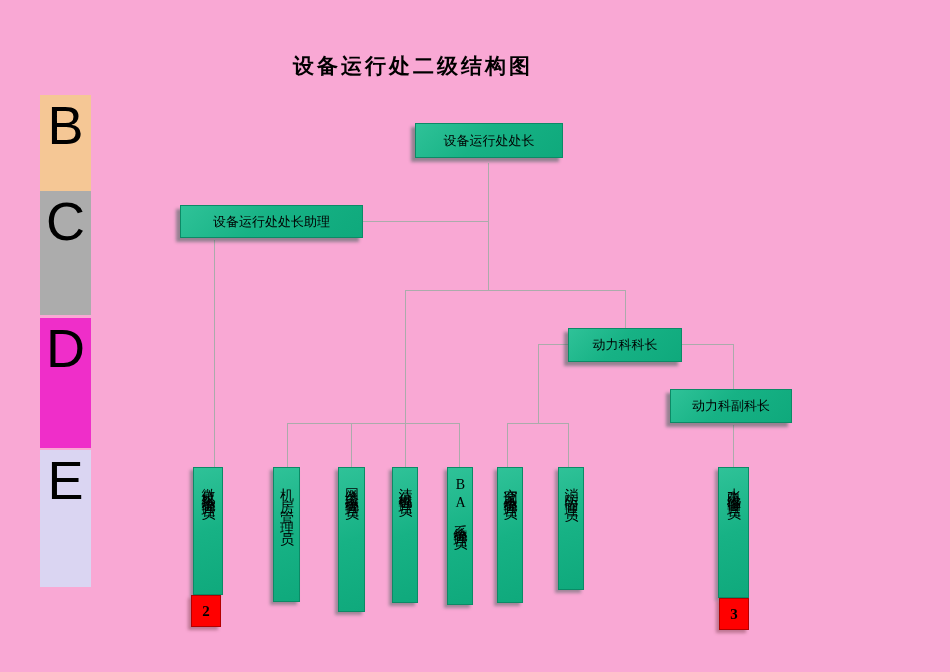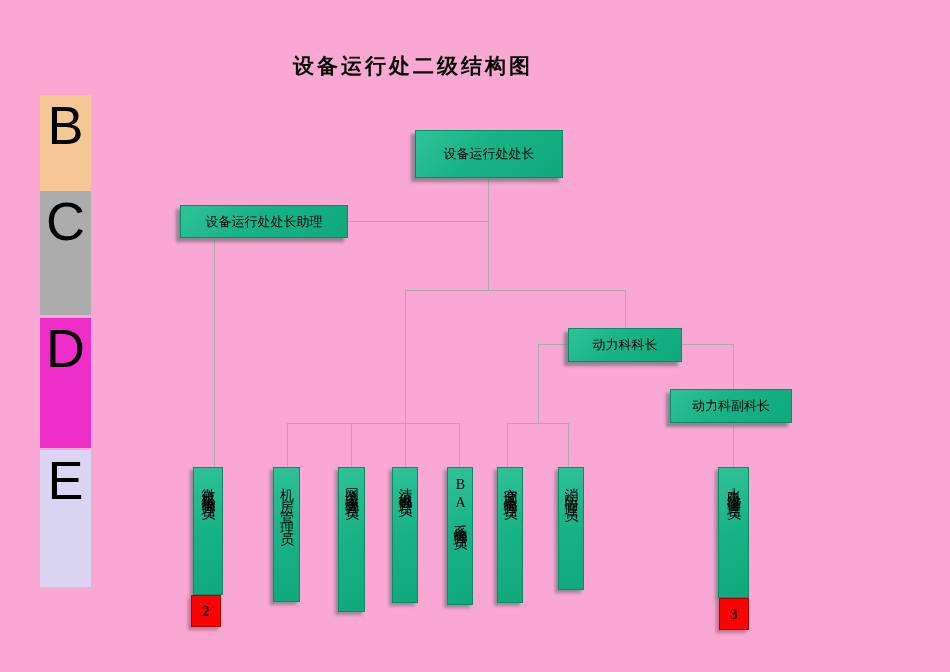--- a/index.html
+++ b/index.html
@@ -24,22 +24,22 @@
   .obox{
     position:absolute;
     background:linear-gradient(135deg,#2fc298 0%,#17b285 45%,#0fa97c 100%);
     border:1px solid #0c8a66;
     box-shadow:-4px 4px 3px rgba(30,80,65,0.45);
     box-sizing:border-box;
     display:flex;align-items:center;justify-content:center;
     font-size:13px;color:#000;
     white-space:nowrap;
   }
-  .root    {left:415px;top:130px;width:148px;height:48px;}
-  .assist  {left:180px;top:205px;width:168px;height:33px;}
+  .root    {left:415px;top:123px;width:148px;height:35px;}
+  .assist  {left:180px;top:205px;width:183px;height:33px;}
   .chief   {left:568px;top:328px;width:114px;height:34px;}
   .deputy  {left:670px;top:389px;width:122px;height:34px;align-items:center;}
   
   .vbox{
     position:absolute;top:467px;
     background:linear-gradient(160deg,#2fc298 0%,#17b285 50%,#0fa97c 100%);
     border:1px solid #0c8a66;
     box-shadow:-3px 3px 3px rgba(30,80,65,0.40);
     box-sizing:border-box;
     display:flex;justify-content:center;

